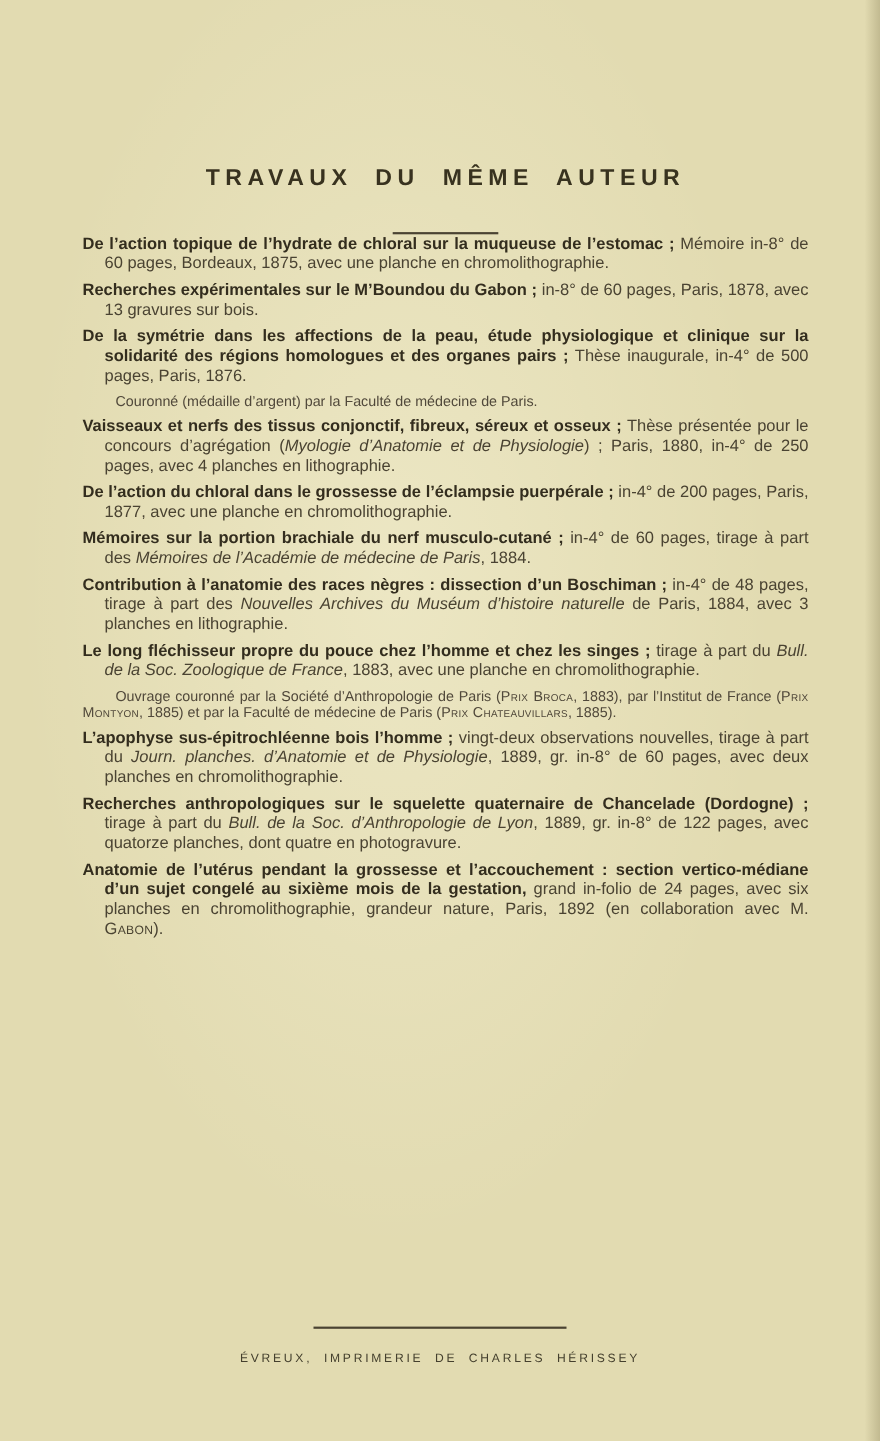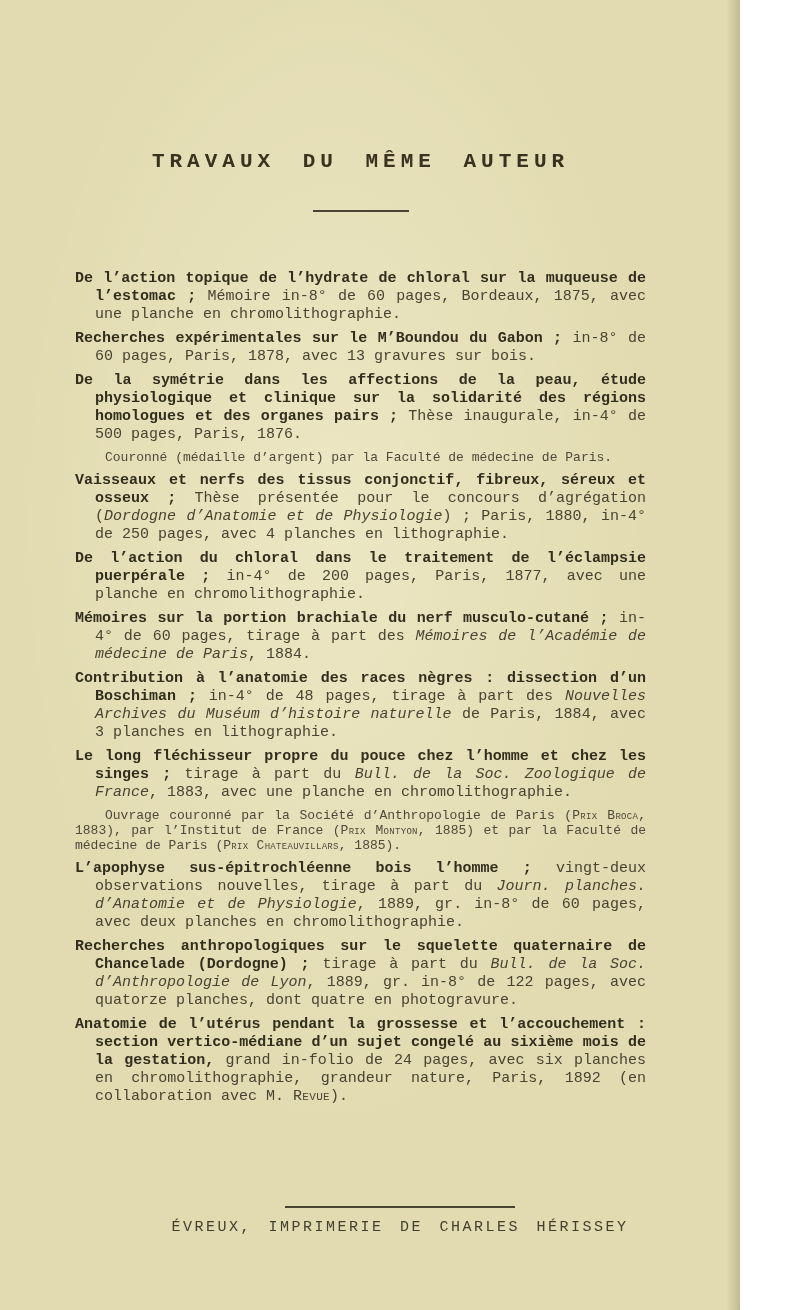--- a/index.html
+++ b/index.html
@@ -2,46 +2,45 @@
 <html style="--paper: #e2dbb1; --ink: #433c2d;"><head>
 <meta charset="utf-8">
 <style>
   html, body {
     margin: 0; padding: 0;
     width: 800px; height: 1310px;
     overflow: hidden;
   }
   .page {
     position: relative;
-    width: 740px; height: 1310px;
+    width: 800px; height: 1310px;
     box-sizing: border-box;
-    padding: 150px 94px 0 75px;
+    padding: 150px 65px 0 75px;
     background: var(--paper, #e2dbb1);
     background-image: radial-gradient(ellipse at 45% 40%, rgba(255,252,230,0.35) 0%, rgba(255,252,230,0.0) 55%),
                       linear-gradient(to left, rgba(110,100,60,0.28) 0px, rgba(110,100,60,0.0) 14px);
     color: var(--ink, #433c2d);
-    font-family: Liberation Mono, monospace;
+    font-family: Liberation Sans, sans-serif;
   }
   .page-title {
     margin: 0;
     text-align: center;
     font-size: 21px;
     font-weight: bold;
     letter-spacing: 5px;
     word-spacing: 10px;
     color: #38321f;
     white-space: nowrap;
   }
   .title-rule {
     width: 96px; height: 2px;
     margin: 37px auto 0;
     background: #4a4332;
   }
   .entries {
-    margin-top: 58px;
     font-size: 15px;
     line-height: 18px;
     text-align: justify;
   }
   .entry {
     margin: 0 0 6px;
     padding-left: 20px;
     text-indent: -20px;
     color: #4a4332;
   }
@@ -64,46 +63,46 @@
     left: 0; top: 1206px;
     width: 800px;
     text-align: center;
   }
   .footer-rule {
     width: 230px; height: 2px;
     margin: 0 auto;
     background: #4a4332;
   }
   .footer-text {
-    margin-top: 11px;
-    font-size: 15px;
+    margin-top: 21px;
+    font-size: 11px;
     letter-spacing: 2.5px;
     word-spacing: 5px;
     color: #45402e;
     white-space: nowrap;
   }
 </style>
 </head>
 <body>
 
 <div class="page">
   <h1 class="page-title">TRAVAUX DU MÊME AUTEUR</h1>
   <div class="title-rule"></div>
   <div class="entries" id="entries">
       <p class="entry"><span class="lead">De l’action topique de l’hydrate de chloral sur la muqueuse de l’estomac ;</span><span> Mémoire in-8° de 60 pages, Bordeaux, 1875, avec une planche en chromolithographie.</span></p>
       <p class="entry"><span class="lead">Recherches expérimentales sur le M’Boundou du Gabon ;</span><span> in-8° de 60 pages, Paris, 1878, avec 13 gravures sur bois.</span></p>
       <p class="entry"><span class="lead">De la symétrie dans les affections de la peau, étude physiologique et clinique sur la solidarité des régions homologues et des organes pairs ;</span><span> Thèse inaugurale, in-4° de 500 pages, Paris, 1876.</span></p>
       <div class="note"><span>Couronné (médaille d’argent) par la Faculté de médecine de Paris.</span></div>
-      <p class="entry"><span class="lead">Vaisseaux et nerfs des tissus conjonctif, fibreux, séreux et osseux ;</span><span> Thèse présentée pour le concours d’agrégation (</span><span class="it">Dordogne d’Anatomie et de Physiologie</span><span>) ; Paris, 1880, in-4° de 250 pages, avec 4 planches en lithographie.</span></p>
-      <p class="entry"><span class="lead">De l’action du chloral dans le traitement de l’éclampsie puerpérale ;</span><span> in-4° de 200 pages, Paris, 1877, avec une planche en chromolithographie.</span></p>
+      <p class="entry"><span class="lead">Vaisseaux et nerfs des tissus conjonctif, fibreux, séreux et osseux ;</span><span> Thèse présentée pour le concours d’agrégation (</span><span class="it">Myologie d’Anatomie et de Physiologie</span><span>) ; Paris, 1880, in-4° de 250 pages, avec 4 planches en lithographie.</span></p>
+      <p class="entry"><span class="lead">De l’action du chloral dans le grossesse de l’éclampsie puerpérale ;</span><span> in-4° de 200 pages, Paris, 1877, avec une planche en chromolithographie.</span></p>
       <p class="entry"><span class="lead">Mémoires sur la portion brachiale du nerf musculo-cutané ;</span><span> in-4° de 60 pages, tirage à part des </span><span class="it">Mémoires de l’Académie de médecine de Paris</span><span>, 1884.</span></p>
       <p class="entry"><span class="lead">Contribution à l’anatomie des races nègres : dissection d’un Boschiman ;</span><span> in-4° de 48 pages, tirage à part des </span><span class="it">Nouvelles Archives du Muséum d’histoire naturelle</span><span> de Paris, 1884, avec 3 planches en lithographie.</span></p>
       <p class="entry"><span class="lead">Le long fléchisseur propre du pouce chez l’homme et chez les singes ;</span><span> tirage à part du </span><span class="it">Bull. de la Soc. Zoologique de France</span><span>, 1883, avec une planche en chromolithographie.</span></p>
       <div class="note"><span>Ouvrage couronné par la Société d’Anthropologie de Paris (</span><span class="sc">Prix Broca</span><span>, 1883), par l’Institut de France (</span><span class="sc">Prix Montyon</span><span>, 1885) et par la Faculté de médecine de Paris (</span><span class="sc">Prix Chateauvillars</span><span>, 1885).</span></div>
       <p class="entry"><span class="lead">L’apophyse sus-épitrochléenne bois l’homme ;</span><span> vingt-deux observations nouvelles, tirage à part du </span><span class="it">Journ. planches. d’Anatomie et de Physiologie</span><span>, 1889, gr. in-8° de 60 pages, avec deux planches en chromolithographie.</span></p>
       <p class="entry"><span class="lead">Recherches anthropologiques sur le squelette quaternaire de Chancelade (Dordogne) ;</span><span> tirage à part du </span><span class="it">Bull. de la Soc. d’Anthropologie de Lyon</span><span>, 1889, gr. in-8° de 122 pages, avec quatorze planches, dont quatre en photogravure.</span></p>
-      <p class="entry"><span class="lead">Anatomie de l’utérus pendant la grossesse et l’accouchement : section vertico-médiane d’un sujet congelé au sixième mois de la gestation,</span><span> grand in-folio de 24 pages, avec six planches en chromolithographie, grandeur nature, Paris, 1892 (en collaboration avec M. </span><span class="sc">Revue</span><span>).</span></p>
+      <p class="entry"><span class="lead">Anatomie de l’utérus pendant la grossesse et l’accouchement : section vertico-médiane d’un sujet congelé au sixième mois de la gestation,</span><span> grand in-folio de 24 pages, avec six planches en chromolithographie, grandeur nature, Paris, 1892 (en collaboration avec M. </span><span class="sc">Gabon</span><span>).</span></p>
     </div>
   <div class="footer">
     <div class="footer-rule"></div>
     <div class="footer-text">ÉVREUX, IMPRIMERIE DE CHARLES HÉRISSEY</div>
   </div>
 </div>
 
 </body></html>

